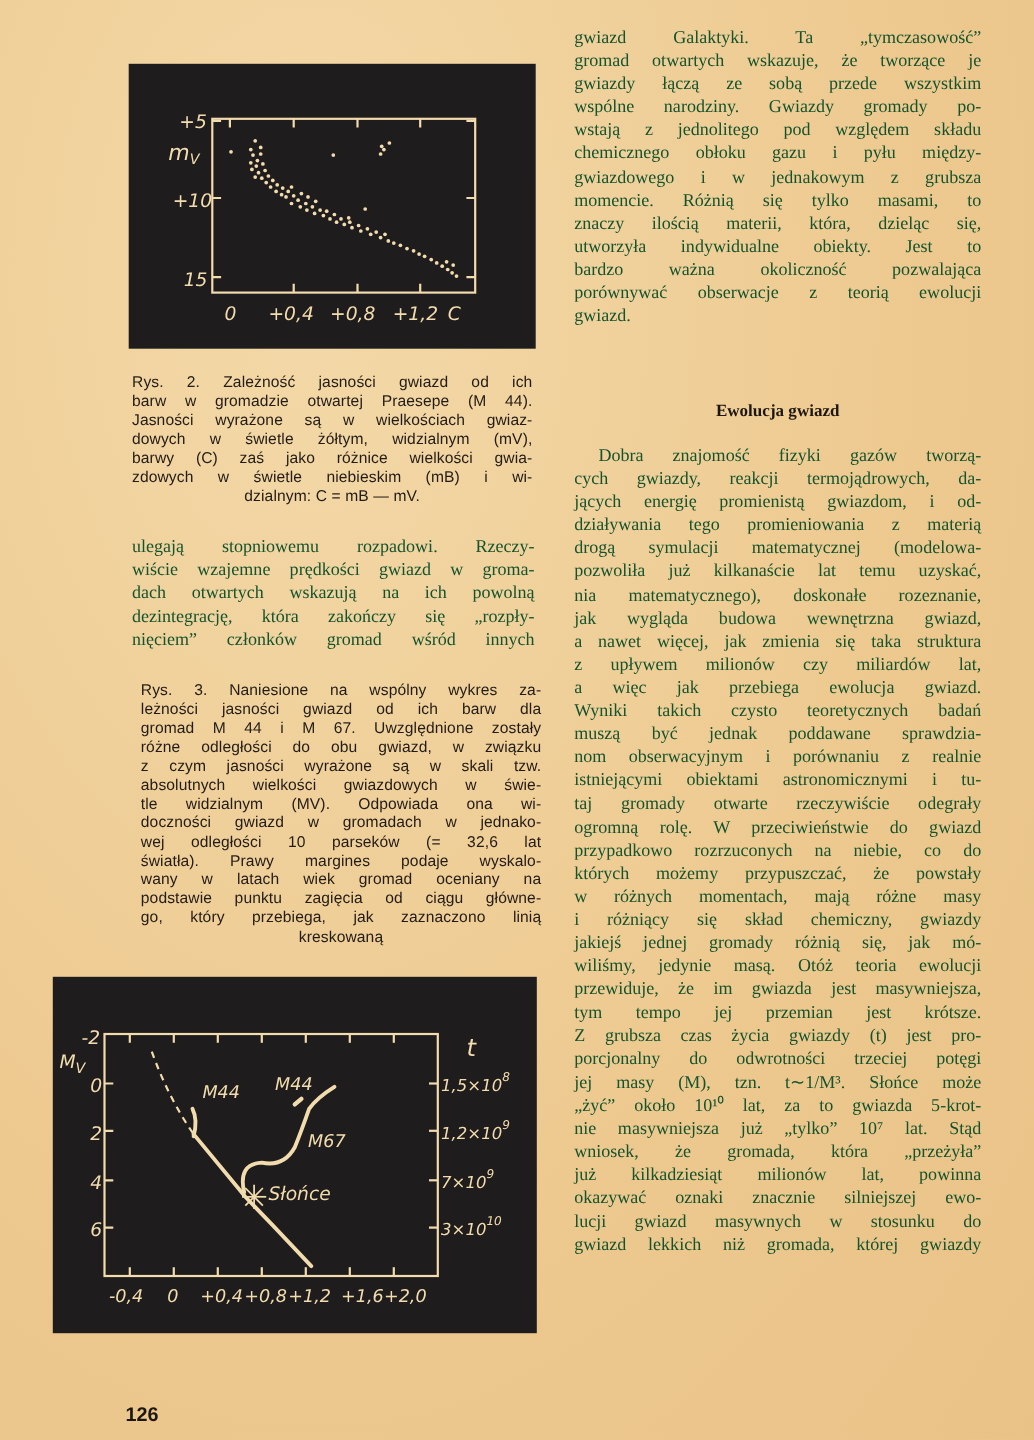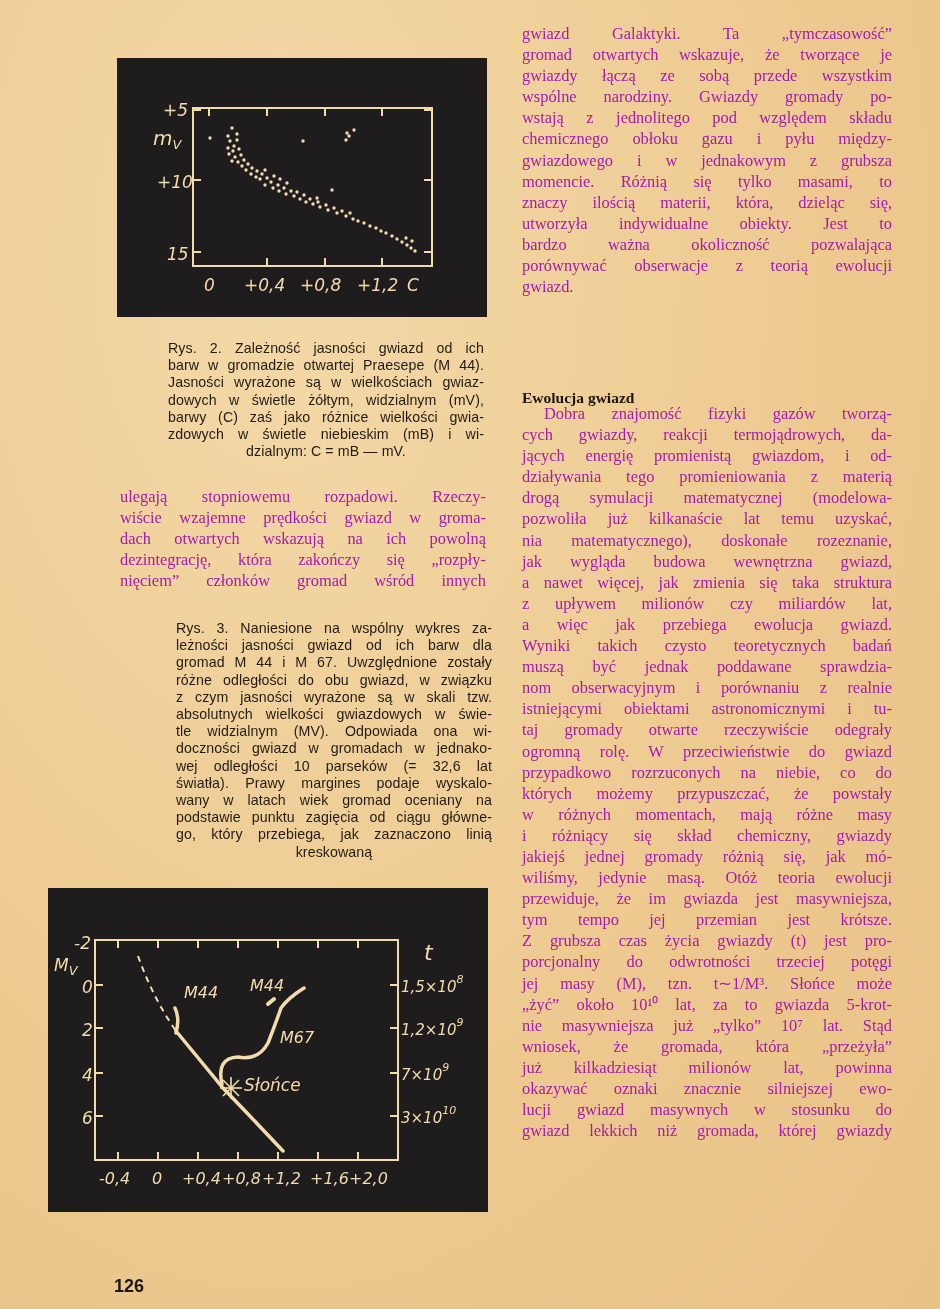--- a/index.html
+++ b/index.html
@@ -9,32 +9,32 @@
     background-image: radial-gradient(ellipse at 30% 20%, #f3d9a8 0%, #edc98f 60%, #e9c287 100%);
     font-family: "Liberation Serif", serif; color: #1d1712;
   }
   .fig { position: absolute; background: #1e1c1c; }
   .fig svg { position: absolute; left: 0; top: 0; }
   .caption {
     position: absolute; font-family: "Liberation Sans", sans-serif;
     font-size: 14.2px; line-height: 17.2px; color: #231c16; text-align: justify;
     text-align-last: center; letter-spacing: 0.1px;
   }
-  .caption span.line { display: block; text-align: justify; text-align-last: justify; margin-left: 48px; }
+  .caption span.line { display: block; text-align: justify; text-align-last: justify; }
   .caption span.line.last { text-align-last: center; }
   .body-text {
     position: absolute; font-family: "Liberation Serif", serif;
-    font-size: 16.4px; line-height: 21.1px; color: #a21caf;
+    font-size: 16.4px; line-height: 21.1px; color: #14532d;
   }
   .body-text span.line { display: block; text-align: justify; text-align-last: justify; white-space: nowrap; }
   .body-text span.line.last { text-align-last: left; }
   .body-text span.line.indent { text-indent: 22px; }
   .heading {
     position: absolute; font-family: "Liberation Serif", serif; font-weight: bold;
-    font-size: 15.5px; color: #1d1610; margin-top: 24px;
+    font-size: 15.5px; text-align: center; color: #1d1610;
   }
   .pageno {
     position: absolute; font-family: "Liberation Sans", sans-serif; font-weight: bold;
     font-size: 18px; color: #1d1712;
   }
   .ax { fill: #f2dcae; font-family: "DejaVu Sans", sans-serif; font-style: italic; }
 </style>
 </head>
 <body>
 

